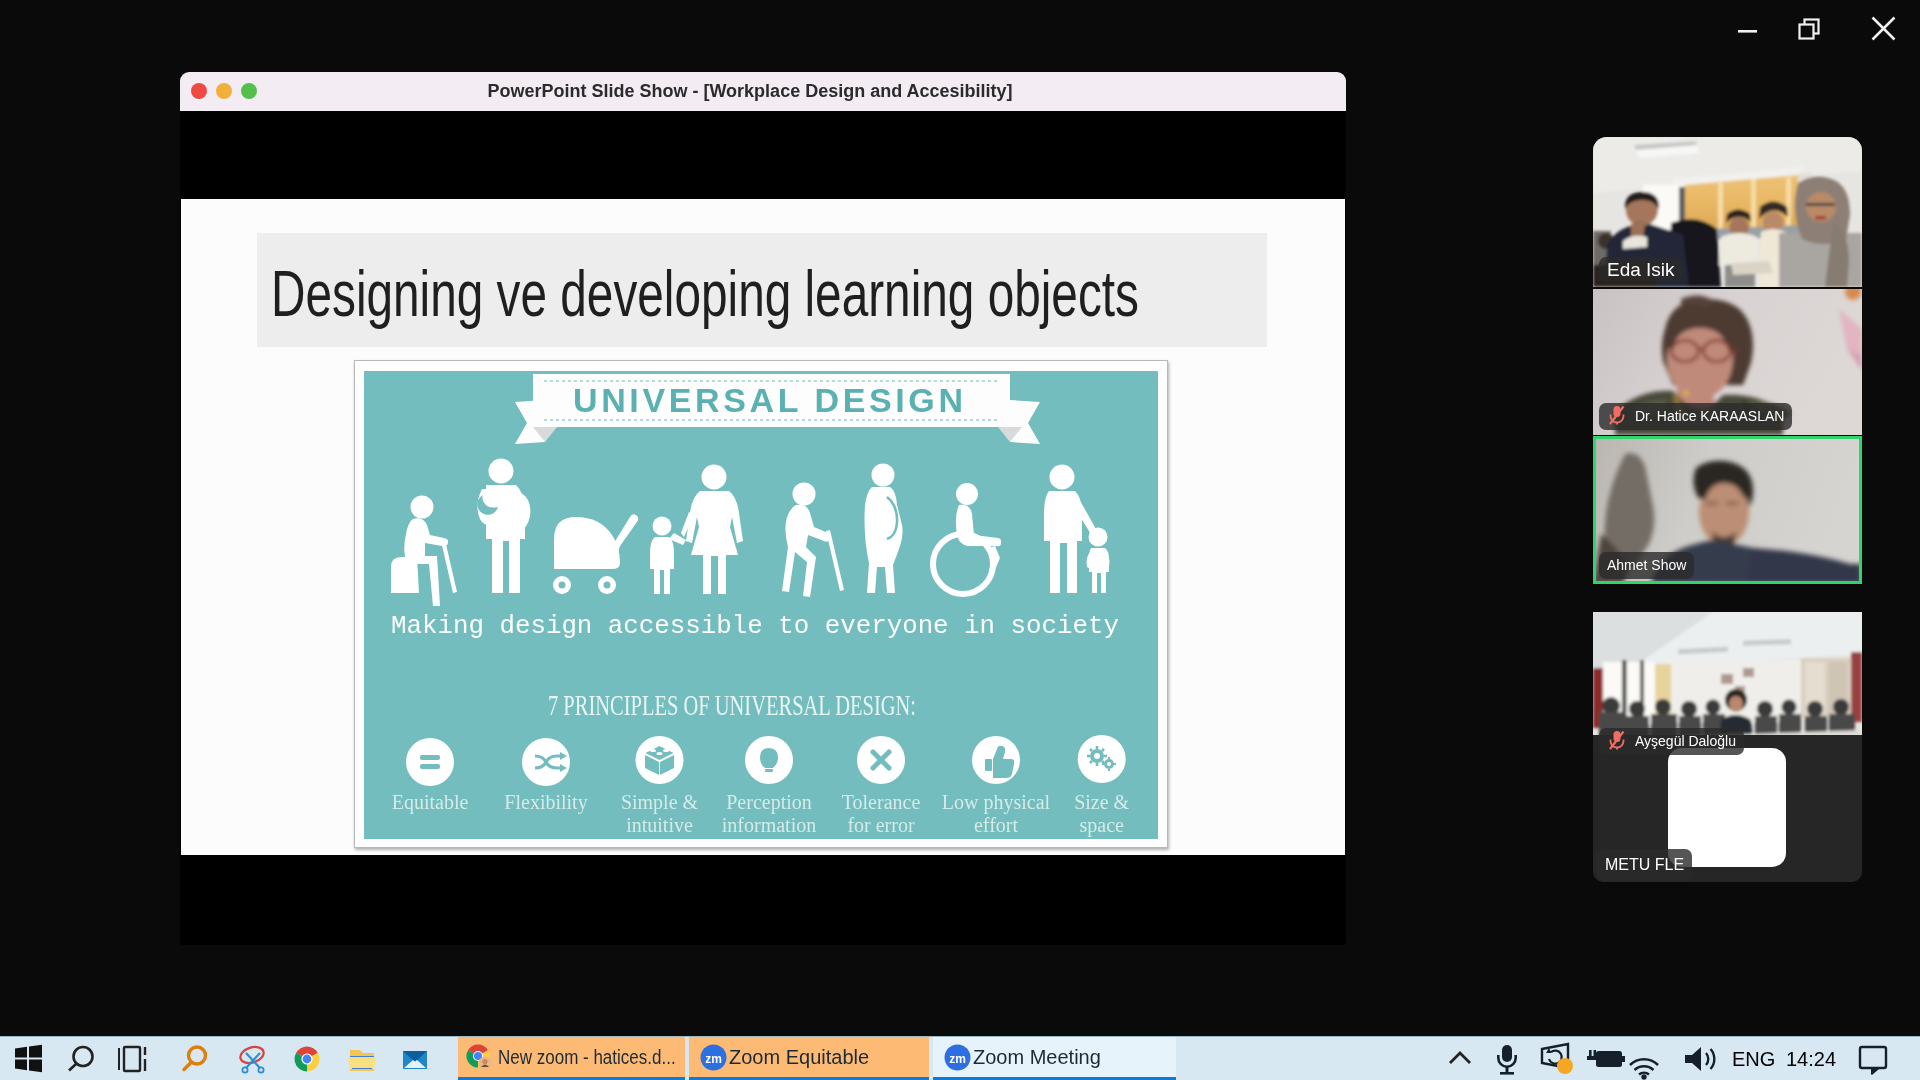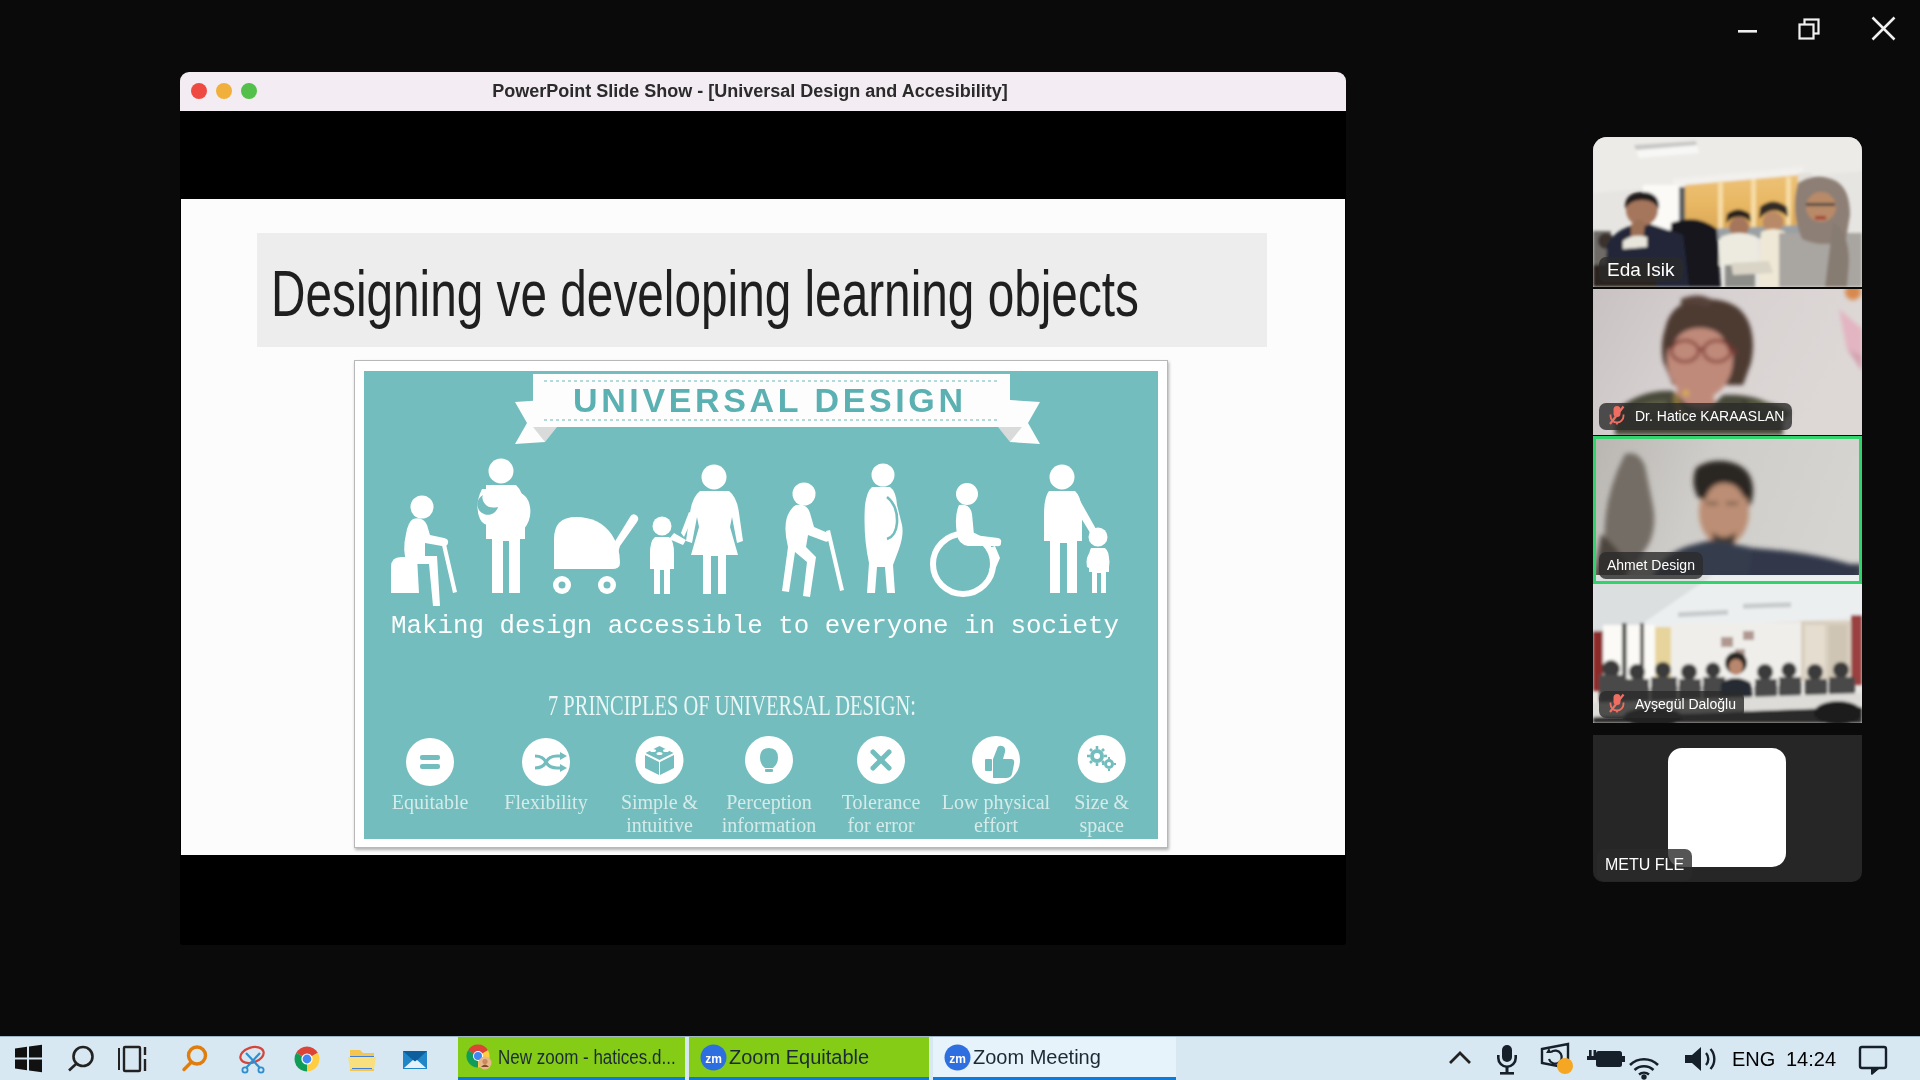--- a/index.html
+++ b/index.html
@@ -15,21 +15,21 @@
     transform:scaleX(0.746);transform-origin:0 0;}
   #frame{left:173px;top:161px;width:812px;height:486px;background:#fff;border:1px solid #b8b8b8;box-shadow:1px 2px 3px rgba(0,0,0,.3);}
   
   .tile{left:1593px;width:269px;overflow:hidden;background:#222;}
   .label{position:absolute;left:6px;bottom:5px;height:27px;background:rgba(42,42,42,.8);border-radius:7px;
     color:#fff;font-size:14px;line-height:27px;padding:0 8px;white-space:nowrap;z-index:5;
     -webkit-font-smoothing:antialiased;}
   .micwrap{display:inline-block;width:20px;height:20px;vertical-align:-4px;margin-right:8px;}
   
   #taskbar{left:0;top:1036px;width:1920px;height:44px;background:#d7e8f3;border-top:1px solid #9fb6c4;box-sizing:border-box;}
-  .tbtn{position:absolute;top:0;height:40px;background:#84cc16;border-bottom:4px solid #0f7ad8;}
+  .tbtn{position:absolute;top:0;height:40px;background:#fdba74;border-bottom:4px solid #0f7ad8;}
   .tbtn .txt{position:absolute;left:40px;top:9px;font-size:20px;color:#1c2a36;white-space:nowrap;}
   .trayicon{position:absolute;top:0;height:44px;}
   .traytxt{position:absolute;top:11px;font-size:20px;color:#000000;}
 </style>
 </head>
 <body>
 
 <svg class="abs" style="left:1720px;top:10px" width="190" height="40" viewBox="0 0 190 40">
   <rect x="18" y="20" width="19" height="2.6" fill="#f0f0f0"></rect>
   <rect x="84.5" y="9.5" width="14" height="14" fill="none" stroke="#f0f0f0" stroke-width="2.2"></rect>
@@ -38,21 +38,21 @@
     <line x1="152.5" y1="7.5" x2="174.5" y2="29.5"></line>
     <line x1="174.5" y1="7.5" x2="152.5" y2="29.5"></line>
   </g>
 </svg>
 
 <div id="ppt" class="abs">
   <div id="titlebar" class="abs">
     <div class="dot abs" style="left:11px;background:#ee4a41;"></div>
     <div class="dot abs" style="left:36px;background:#f0b03b;"></div>
     <div class="dot abs" style="left:61px;background:#52c04a;"></div>
-    <div id="titletext" class="abs">PowerPoint Slide Show - [Universal Design and Accesibility]</div>
+    <div id="titletext" class="abs">PowerPoint Slide Show - [Workplace Design and Accesibility]</div>
   </div>
   <div id="slide" class="abs">
     <div id="graybox" class="abs">
         <span>Designing ve developing learning objects</span>
       </div>
     <div id="frame" class="abs">
       <svg class="abs" style="left:9px;top:10px;" width="794" height="468" viewBox="0 0 794 468">
         <rect x="0" y="0" width="794" height="468" fill="#74bdbe"></rect>
 
         <g fill="#fdfdfd">
@@ -349,23 +349,23 @@
       <rect x="113" y="66" width="12" height="2.6" fill="#6b503e"></rect>
       <rect x="133" y="66" width="12" height="2.6" fill="#6b503e"></rect>
 
       <path d="M119 96 q12 10 24 0 l-3 16 q-9 7 -18 0 Z" fill="#463c34"></path>
 
       <path d="M58 148 q6 -28 37 -38 l23 -6 q24 4 42 8 q44 8 72 16 l37 0 l0 20 Z" fill="#353c4e"></path>
       <path d="M160 112 q60 4 103 18 l0 18 l-110 0 Z" fill="#303748"></path>
     </g>
   </svg>
   <div class="abs" style="left:0;top:0;width:263px;height:142px;border:3px solid #2fd56c;z-index:6;"></div>
-  <div class="label">Ahmet Design</div>
-</div>
-<div class="tile abs" style="top:575px;height:148px;">
+  <div class="label">Ahmet Show</div>
+</div>
+<div class="tile abs" style="top:612px;height:148px;">
   <svg class="abs" style="left:0;top:0" width="269" height="148" viewBox="0 0 269 148">
     <defs>
         <filter id="b4" x="-20%" y="-20%" width="140%" height="140%">
           <feGaussianBlur stdDeviation="1.8"></feGaussianBlur>
         </filter>
       </defs>
     <rect width="269" height="148" fill="#e8e6e2"></rect>
     <g filter="url(#b4)">
 
       <path d="M0 0 L269 0 L269 42 L100 52 L0 86 Z" fill="#eceff0"></path>

